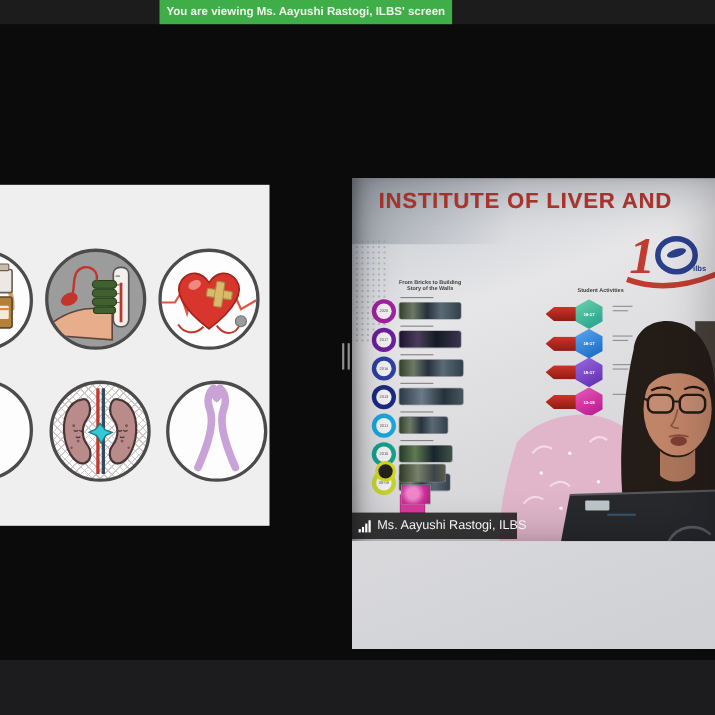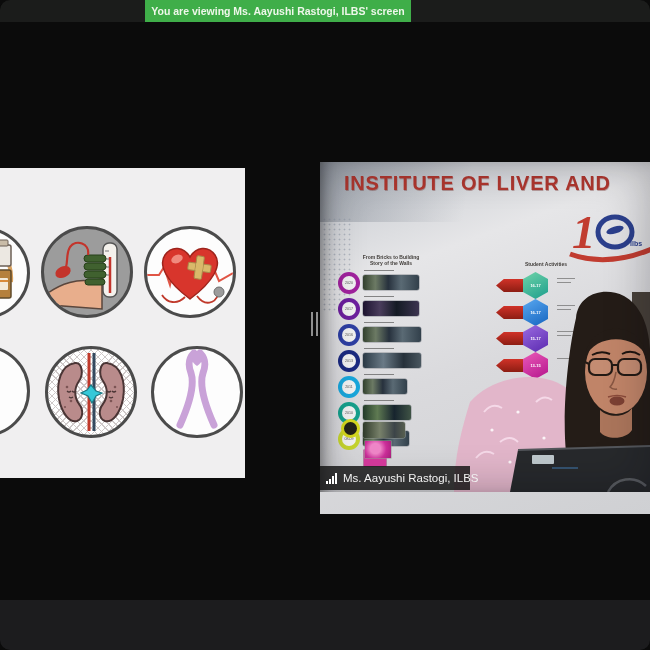--- a/index.html
+++ b/index.html
@@ -1,18 +1,18 @@
 <!DOCTYPE html>
 <html><head>
 <meta charset="utf-8">
 <style>
   html,body{margin:0;padding:0;}
   body{width:650px;height:650px;background:#0b0b0b;font-family:"Liberation Sans",sans-serif;overflow:hidden;}
   .abs{position:absolute;}
-  #app{position:relative;width:650px;height:650px;background:#0b0b0b;overflow:hidden;border-radius:10px;}
+  #app{position:relative;width:650px;height:650px;background:#0b0b0b;overflow:hidden;}
 
   
   #topbar{top:0;left:0;width:650px;height:22px;background:#1b1c1b;}
   #green-banner{top:0;left:145px;width:266px;height:22px;background:#3fae49;color:#eef7ea;
     font-size:10.5px;font-weight:bold;display:flex;align-items:center;justify-content:center;white-space:nowrap;overflow:hidden;}
   #view-options{top:0;left:412px;width:99px;height:22px;background:#2a2c2a;color:#d9d9d9;font-size:11px;font-weight:bold;
     display:flex;align-items:center;justify-content:center;gap:7px;cursor:pointer;}
   .chev-down{width:6px;height:6px;border-right:2px solid #c9c9c9;border-bottom:2px solid #c9c9c9;transform:rotate(45deg) translateY(-2px);}
 
   
@@ -21,21 +21,21 @@
   #ic-bp{background:#9c9c9c;}
   #ic-kid{background:#fff;
     background-image:repeating-linear-gradient(45deg,#cfc9c9 0 1px,transparent 1px 5px),
                      repeating-linear-gradient(-45deg,#cfc9c9 0 1px,transparent 1px 5px);}
 
   
   #divider{top:312px;left:311px;width:8px;height:24px;cursor:col-resize;}
   #divider span{position:absolute;top:0;width:2px;height:24px;background:#8f8f8f;}
 
   
-  #video{top:162px;left:320px;width:330px;height:352px;overflow:hidden;
+  #video{top:162px;left:320px;width:330px;height:428px;overflow:hidden;
     background:linear-gradient(160deg,#c3c7cd 0%,#e6e6e8 28%,#dadadd 55%,#cfd0d3 100%);}
   #video .fold1{top:0;left:0;width:330px;height:60px;background:linear-gradient(100deg,rgba(80,90,105,.35),rgba(255,255,255,0) 45%);}
   #video .dots{top:55px;left:2px;width:30px;height:95px;opacity:.55;
     background-image:radial-gradient(#8d96a5 0.8px,transparent 1.1px);background-size:5px 5px;}
   #vtitle{top:10px;left:24px;font-size:20px;font-weight:bold;color:#b0372f;white-space:nowrap;letter-spacing:0.8px;
     text-shadow:0.5px 0.5px 0 rgba(110,30,25,.35);}
   #anniv{top:40px;left:246px;width:90px;height:64px;}
   #vhead-left{top:92px;left:28px;width:86px;text-align:center;font-size:5px;font-weight:bold;color:#44403d;line-height:1.25;}
   #vhead-right{top:99px;left:196px;width:60px;text-align:center;font-size:5px;font-weight:bold;color:#44403d;}
 

